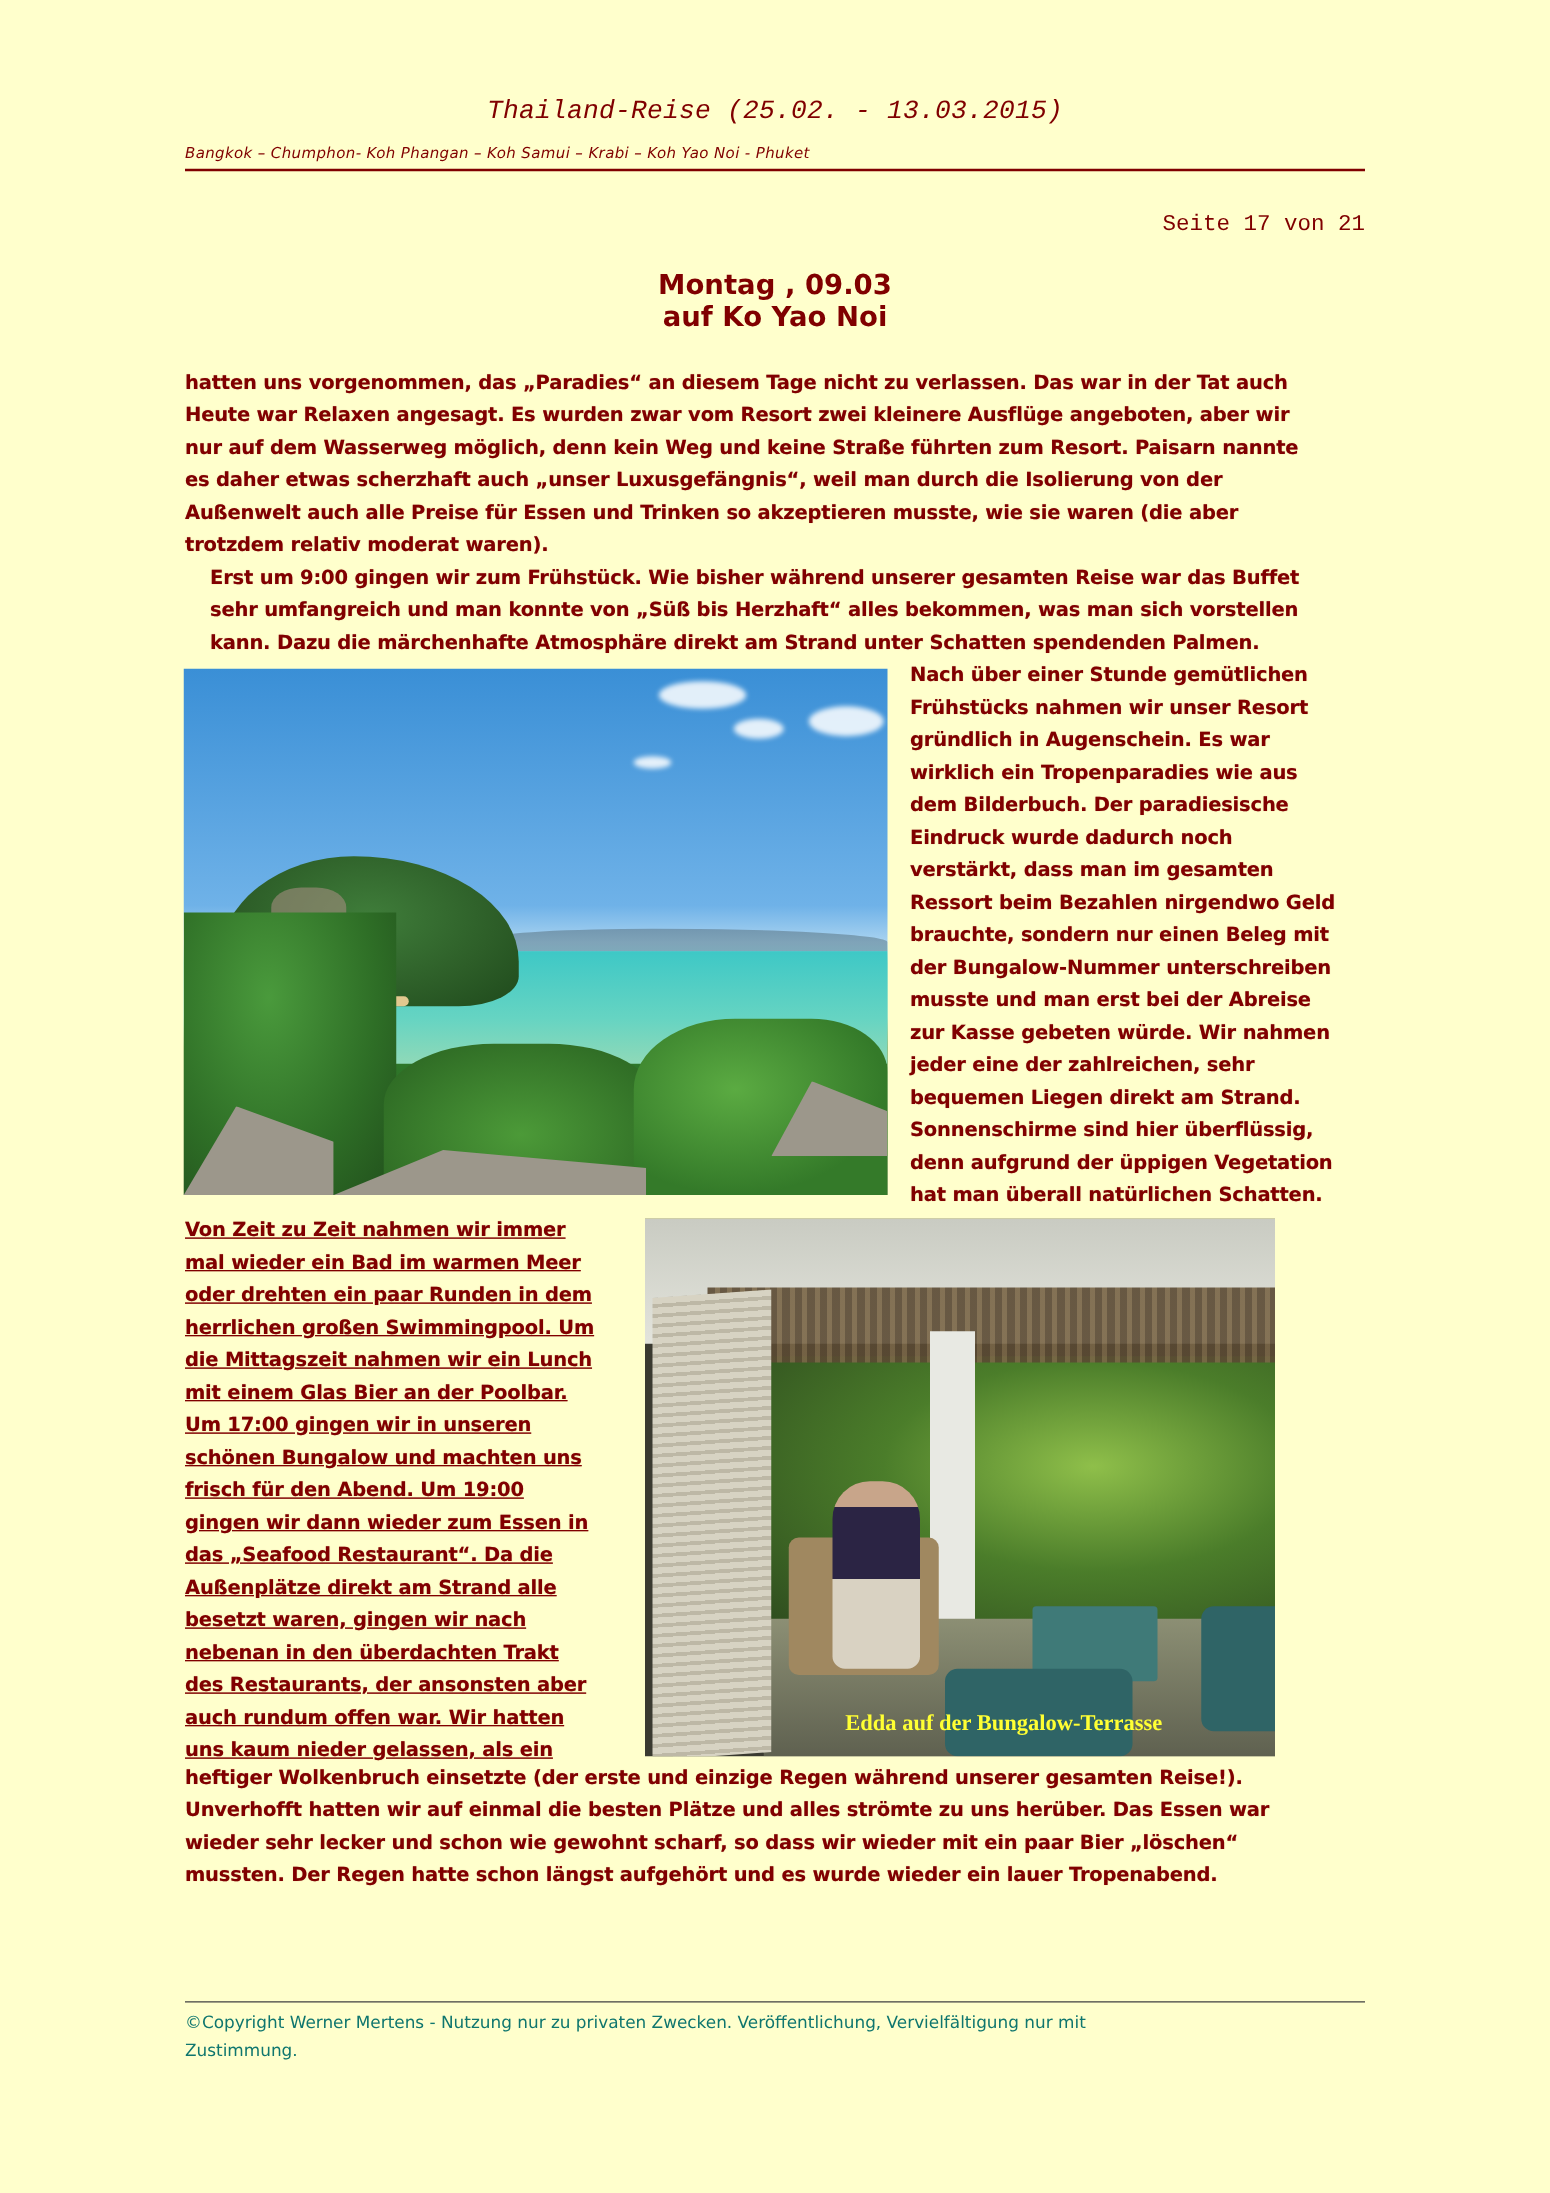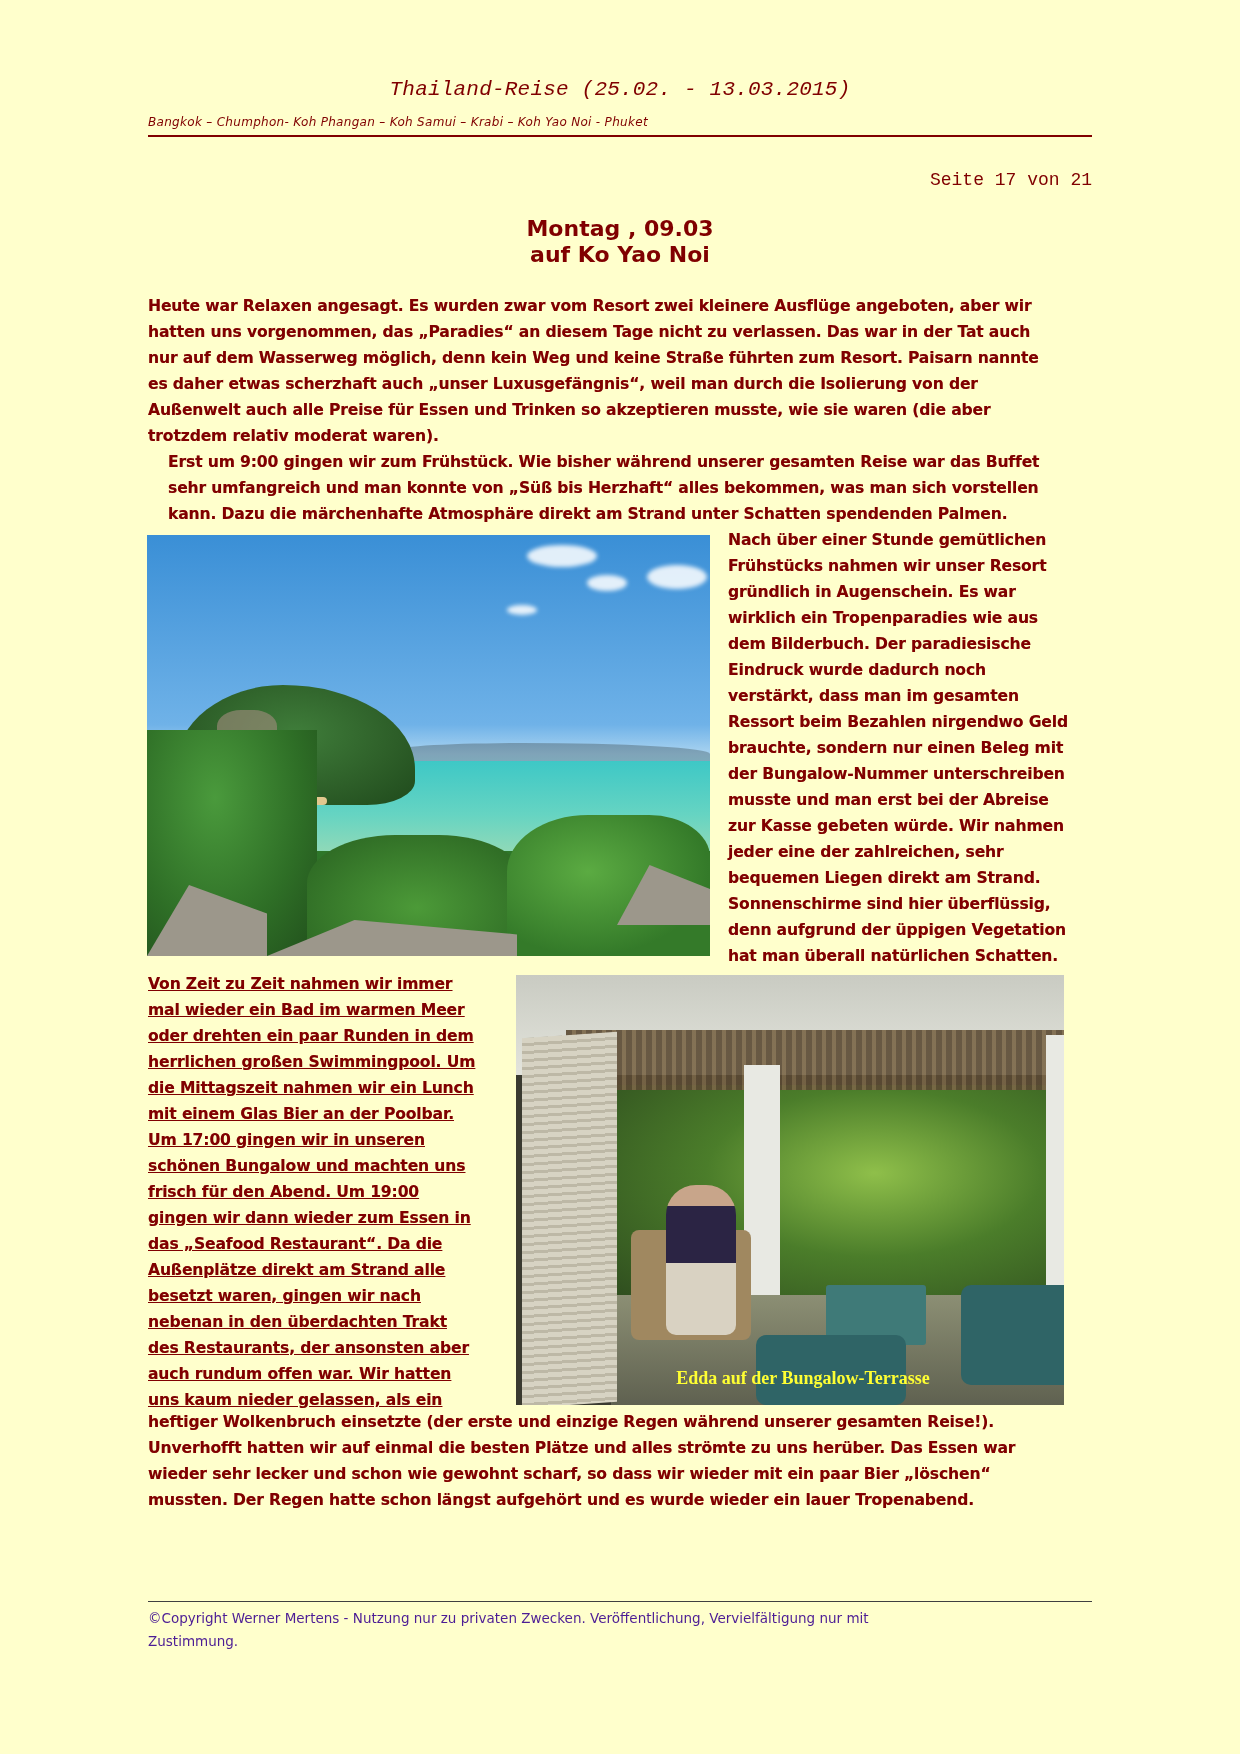--- a/index.html
+++ b/index.html
@@ -127,21 +127,21 @@
     .photo1 .roof {
       position: absolute; background: #9c978b;
       clip-path: polygon(0 100%, 35% 0, 100% 40%, 100% 100%);
     }
     .photo1 .cloud {
       position: absolute; background: rgba(255,255,255,0.85);
       border-radius: 50%; filter: blur(2px);
     }
 
     .photo2 {
-      left: 516px; top: 975px; width: 548px; height: 430px;
+      left: 516px; top: 975px; width: 504px; height: 430px;
       overflow: hidden;
       background: #3a3a30;
     }
     .photo2 .ceiling {
       position: absolute; left: 0; top: 0; width: 574px; height: 100px;
       background: linear-gradient(180deg, #c9cbc2 0%, #e3e4dc 100%);
     }
     .photo2 .thatch {
       position: absolute; left: 50px; top: 55px; width: 500px; height: 60px;
       background: repeating-linear-gradient(90deg, #5b4a33 0 6px, #7a6647 6px 10px);
@@ -192,39 +192,39 @@
     
     .ftr-rule {
       left: 148px; width: 944px; top: 1601px; height: 0;
       border-top: 1.5px solid #404040;
     }
     .ftr-text {
       left: 148px; width: 900px; top: 1607px;
       font-family: "DejaVu Sans", sans-serif;
       font-size: 13.5px;
       line-height: 23px;
-      color: #4c1d95;
+      color: #0f766e;
     }
   </style>
 </head>
 <body>
 
 <div class="abs hdr-title">Thailand-Reise (25.02. - 13.03.2015)</div>
 <div class="abs hdr-route">Bangkok – Chumphon- Koh Phangan – Koh Samui – Krabi – Koh Yao Noi - Phuket</div>
 <div class="abs hdr-rule"></div>
 <div class="abs hdr-page">Seite 17 von  21</div>
 
 <div class="abs day">
   <div>Montag , 09.03</div>
   <div>auf Ko Yao Noi</div>
 </div>
 
 <div class="abs txt p1">
+  <span class="line">hatten uns vorgenommen, das „Paradies“ an diesem Tage nicht zu verlassen. Das war in der Tat auch</span>
   <span class="line">Heute war Relaxen angesagt. Es wurden zwar vom Resort zwei kleinere Ausflüge angeboten, aber wir</span>
-  <span class="line">hatten uns vorgenommen, das „Paradies“ an diesem Tage nicht zu verlassen. Das war in der Tat auch</span>
   <span class="line">nur auf dem Wasserweg möglich, denn kein Weg und keine Straße führten zum Resort. Paisarn nannte</span>
   <span class="line">es daher etwas scherzhaft auch „unser Luxusgefängnis“, weil man durch die Isolierung von der</span>
   <span class="line">Außenwelt auch alle Preise für Essen und Trinken so akzeptieren musste, wie sie waren (die aber</span>
   <span class="line">trotzdem relativ moderat waren).</span>
 </div>
 
 <div class="abs txt p2">
   <span class="line">Erst um 9:00 gingen wir zum Frühstück. Wie bisher während unserer gesamten Reise war das Buffet</span>
   <span class="line">sehr umfangreich und man konnte von „Süß bis Herzhaft“ alles bekommen, was man sich vorstellen</span>
   <span class="line">kann. Dazu die märchenhafte Atmosphäre direkt am Strand unter Schatten spendenden Palmen.</span>

